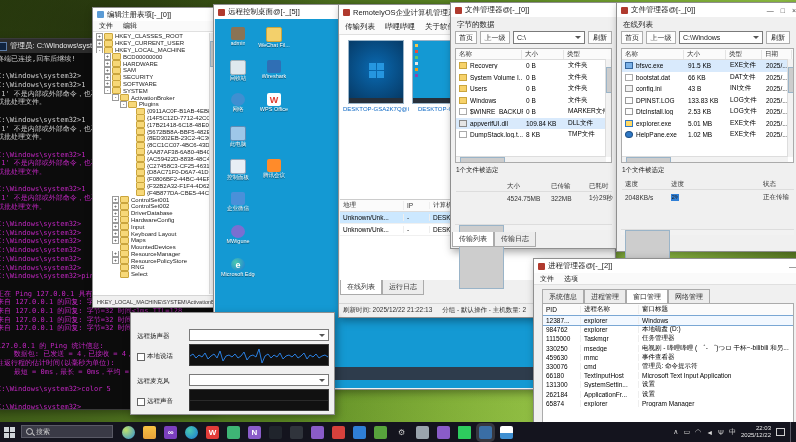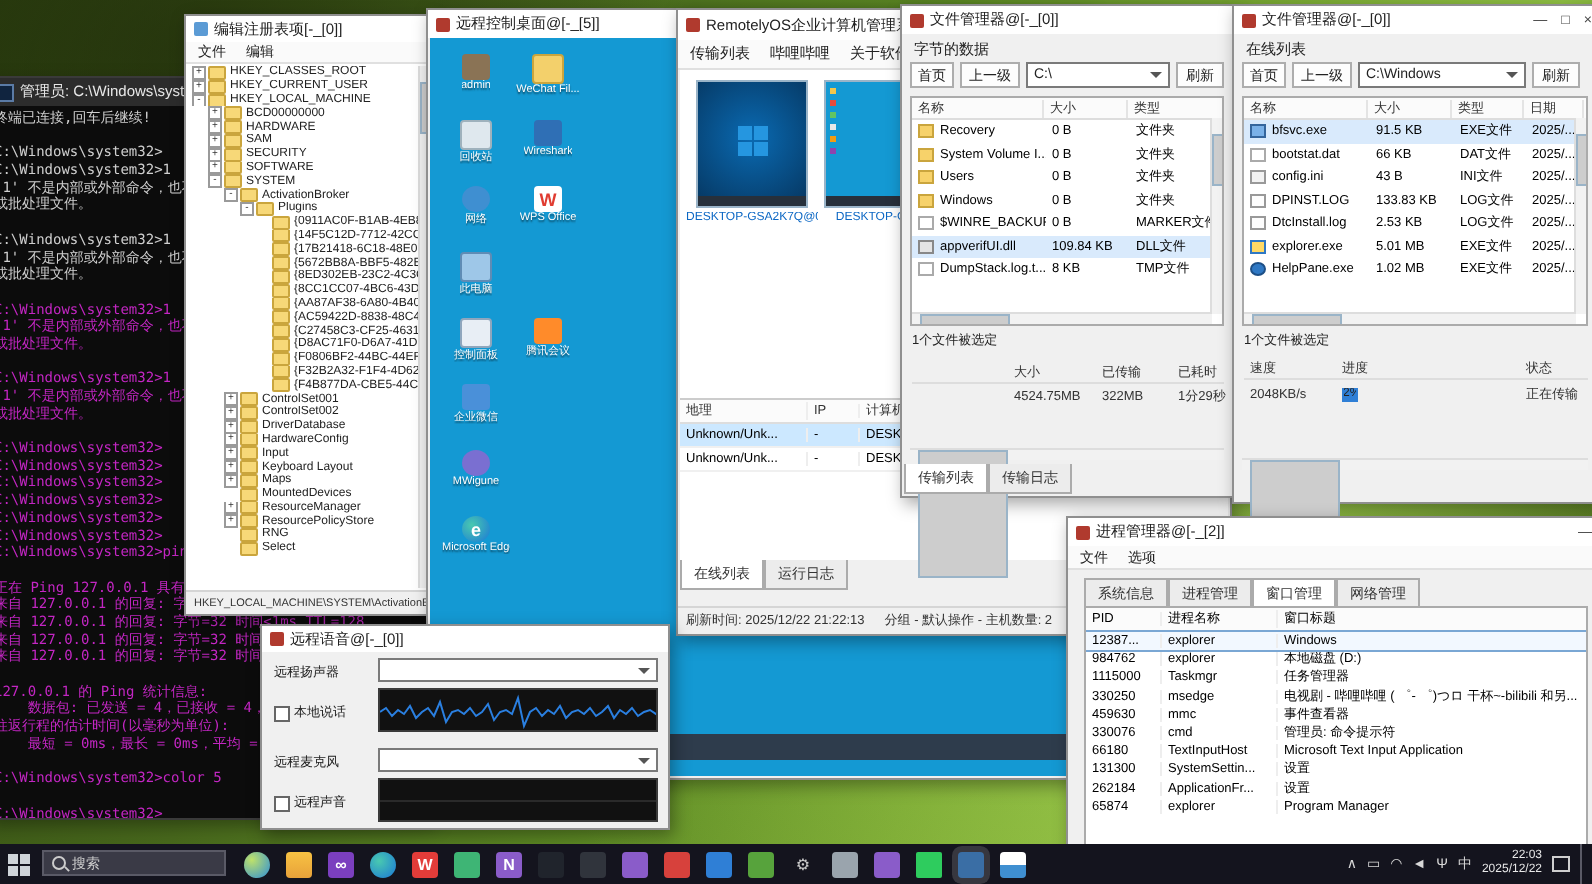--- a/index.html
+++ b/index.html
@@ -838,24 +838,20 @@
         </span>
       </span>
       <span style="width:36px;">正在传输</span>
     </div>
     <div class="hscroll" style="left:4px;right:6px;bottom:16px;">
         <div class="thumb"></div>
       </div>
   </div>
 
   <div class="win" style="left:130px;top:312px;width:205px;height:103px;">
-    <div class="tbar" style="height:13px;">
-      <span class="appico"></span>
-      <span>远程语音@[-_[0]]</span>
-    </div>
     <div class="small-label" style="left:6px;top:19px;font-size:6.5px;">远程扬声器</div>
     <div class="combo" style="position:absolute;left:58px;top:16px;width:140px;height:12px;">
       <span></span>
         <span class="carrow"></span>
     </div>
     <div class="chk" style="left:6px;top:39px;">
       <span class="chkbox"></span>
       <span>本地说话</span>
     </div>
     <div class="wave" style="left:58px;top:31px;width:140px;height:22px;">

